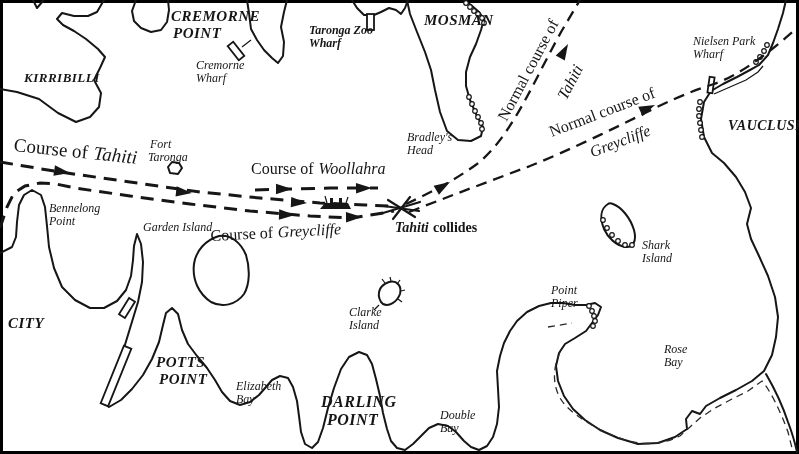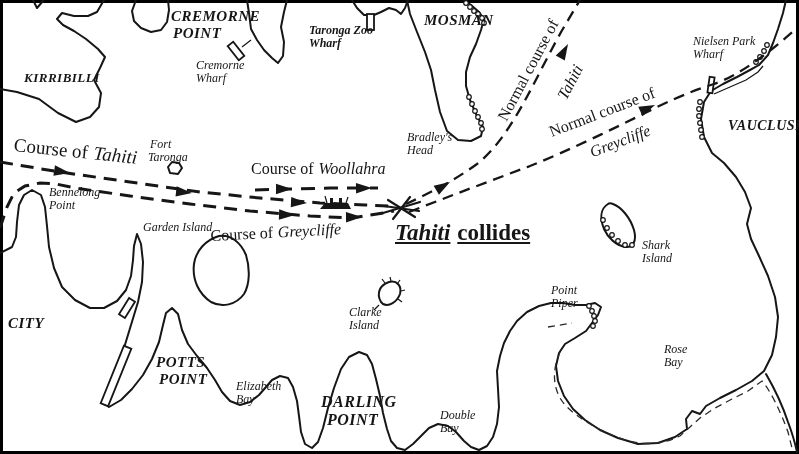--- a/index.html
+++ b/index.html
@@ -7,21 +7,21 @@
     position:relative;width:799px;height:454px;background:#fff;
     font-family:"Liberation Serif",serif;color:#161616;overflow:hidden;
   }
   .map svg{position:absolute;left:0;top:0;}
   .lbl{position:absolute;white-space:nowrap;line-height:1.1;}
   .plc{font-style:italic;font-size:12px;}
   .sub{font-weight:bold;font-style:italic;letter-spacing:.5px;font-size:15px;}
   .crs{font-size:16px;}
   .crs .nm, .nm{font-style:italic;margin-left:.30em;}
   .big{font-size:19px;}
-  .coll{font-weight:bold;font-size:23px;line-height:1.15;text-decoration:underline;}
+  .coll{font-weight:bold;font-size:14px;line-height:1.15;}
   .coll .bi{font-style:italic;}
   .coll .gap{margin-left:.30em;}
   .norm{font-size:16px;text-align:center;line-height:1.2;}
   .rot{transform-origin:center center;}
   .ind2{margin-left:2px;} .ind3{margin-left:3px;} .ind6{margin-left:6px;}
   
   .coast{fill:none;stroke:#161616;stroke-width:2;stroke-linejoin:round;stroke-linecap:round;}
   .crsline{fill:none;stroke:#161616;stroke-width:3;stroke-dasharray:13 8;}
   .wooline{fill:none;stroke:#161616;stroke-width:3;stroke-dasharray:14 9;}
   .normline{fill:none;stroke:#161616;stroke-width:2.3;stroke-dasharray:11 7;}
@@ -186,21 +186,21 @@
     <div>Wharf</div>
   </div>
   <div class="lbl plc" style="left:309px;top:24px;font-weight:bold;">
     <div>Taronga Zoo</div>
     <div>Wharf</div>
   </div>
   <div class="lbl plc" style="left:148px;top:138px;">
     <div class="ind2">Fort</div>
     <div>Taronga</div>
   </div>
-  <div class="lbl plc" style="left:49px;top:186px;font-family:Liberation Serif, serif;">
+  <div class="lbl plc" style="left:49px;top:202px;font-family:Liberation Serif, serif;">
     <div>Bennelong</div>
     <div>Point</div>
   </div>
   <div class="lbl plc" style="left:143px;top:221px;">Garden Island</div>
   <div class="lbl plc" style="left:407px;top:131px;">
     <div>Bradley's</div>
     <div>Head</div>
   </div>
   <div class="lbl plc" style="left:693px;top:35px;">
     <div>Nielsen Park</div>

